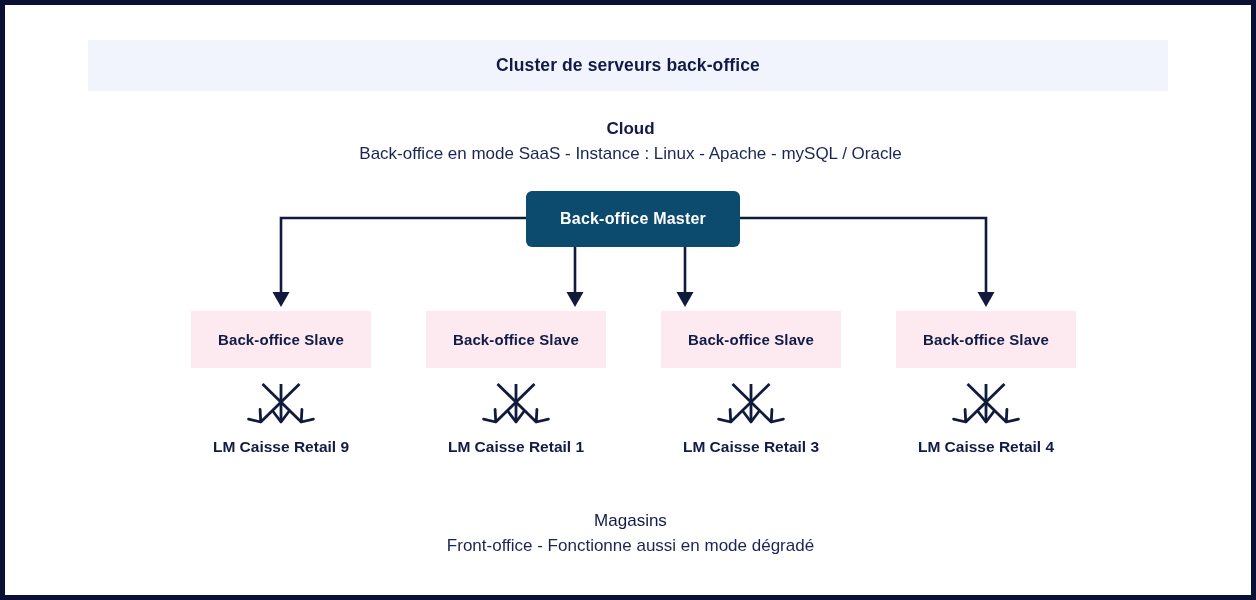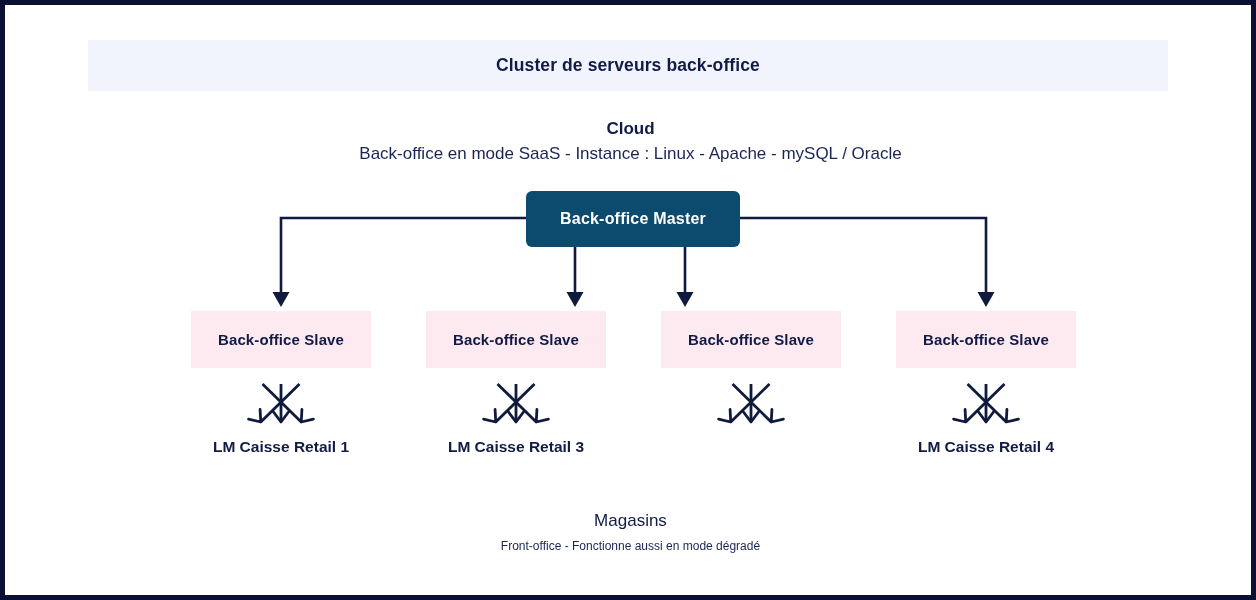--- a/index.html
+++ b/index.html
@@ -137,21 +137,21 @@
     width: 1251px;
     text-align: center;
   }
   #magasins-block .mag-title {
     font-size: 17px;
     font-weight: normal;
     color: #111b45;
     line-height: 22px;
   }
   #magasins-block .mag-sub {
-    font-size: 12px;
+    font-size: 17px;
     font-weight: normal;
     color: #1a2555;
     line-height: 24px;
     margin-top: 2px;
   }
 </style>
 </head>
 <body>
 
 <div id="canvas">
@@ -223,22 +223,23 @@
   <div class="slave-box" id="slave-box-1">
     <span class="slave-label">Back-office Slave</span>
   </div>
   <div class="slave-box" id="slave-box-2">
     <span class="slave-label">Back-office Slave</span>
   </div>
   <div class="slave-box" id="slave-box-3">
     <span class="slave-label">Back-office Slave</span>
   </div>
 
-  <div class="retail-label" id="retail-label-0">LM Caisse Retail 1</div>
-  <div class="retail-label" id="retail-label-1">LM Caisse Retail 3</div>
+  <div class="retail-label" id="retail-label-0">LM Caisse Retail 9</div>
+  <div class="retail-label" id="retail-label-1">LM Caisse Retail 1</div>
+  <div class="retail-label" id="retail-label-2">LM Caisse Retail 3</div>
   <div class="retail-label" id="retail-label-3">LM Caisse Retail 4</div>
 
   <div id="magasins-block">
     <div class="mag-title">Magasins</div>
     <div class="mag-sub">Front-office - Fonctionne aussi en mode dégradé</div>
   </div>
 
 </div>
 
 </body></html>

